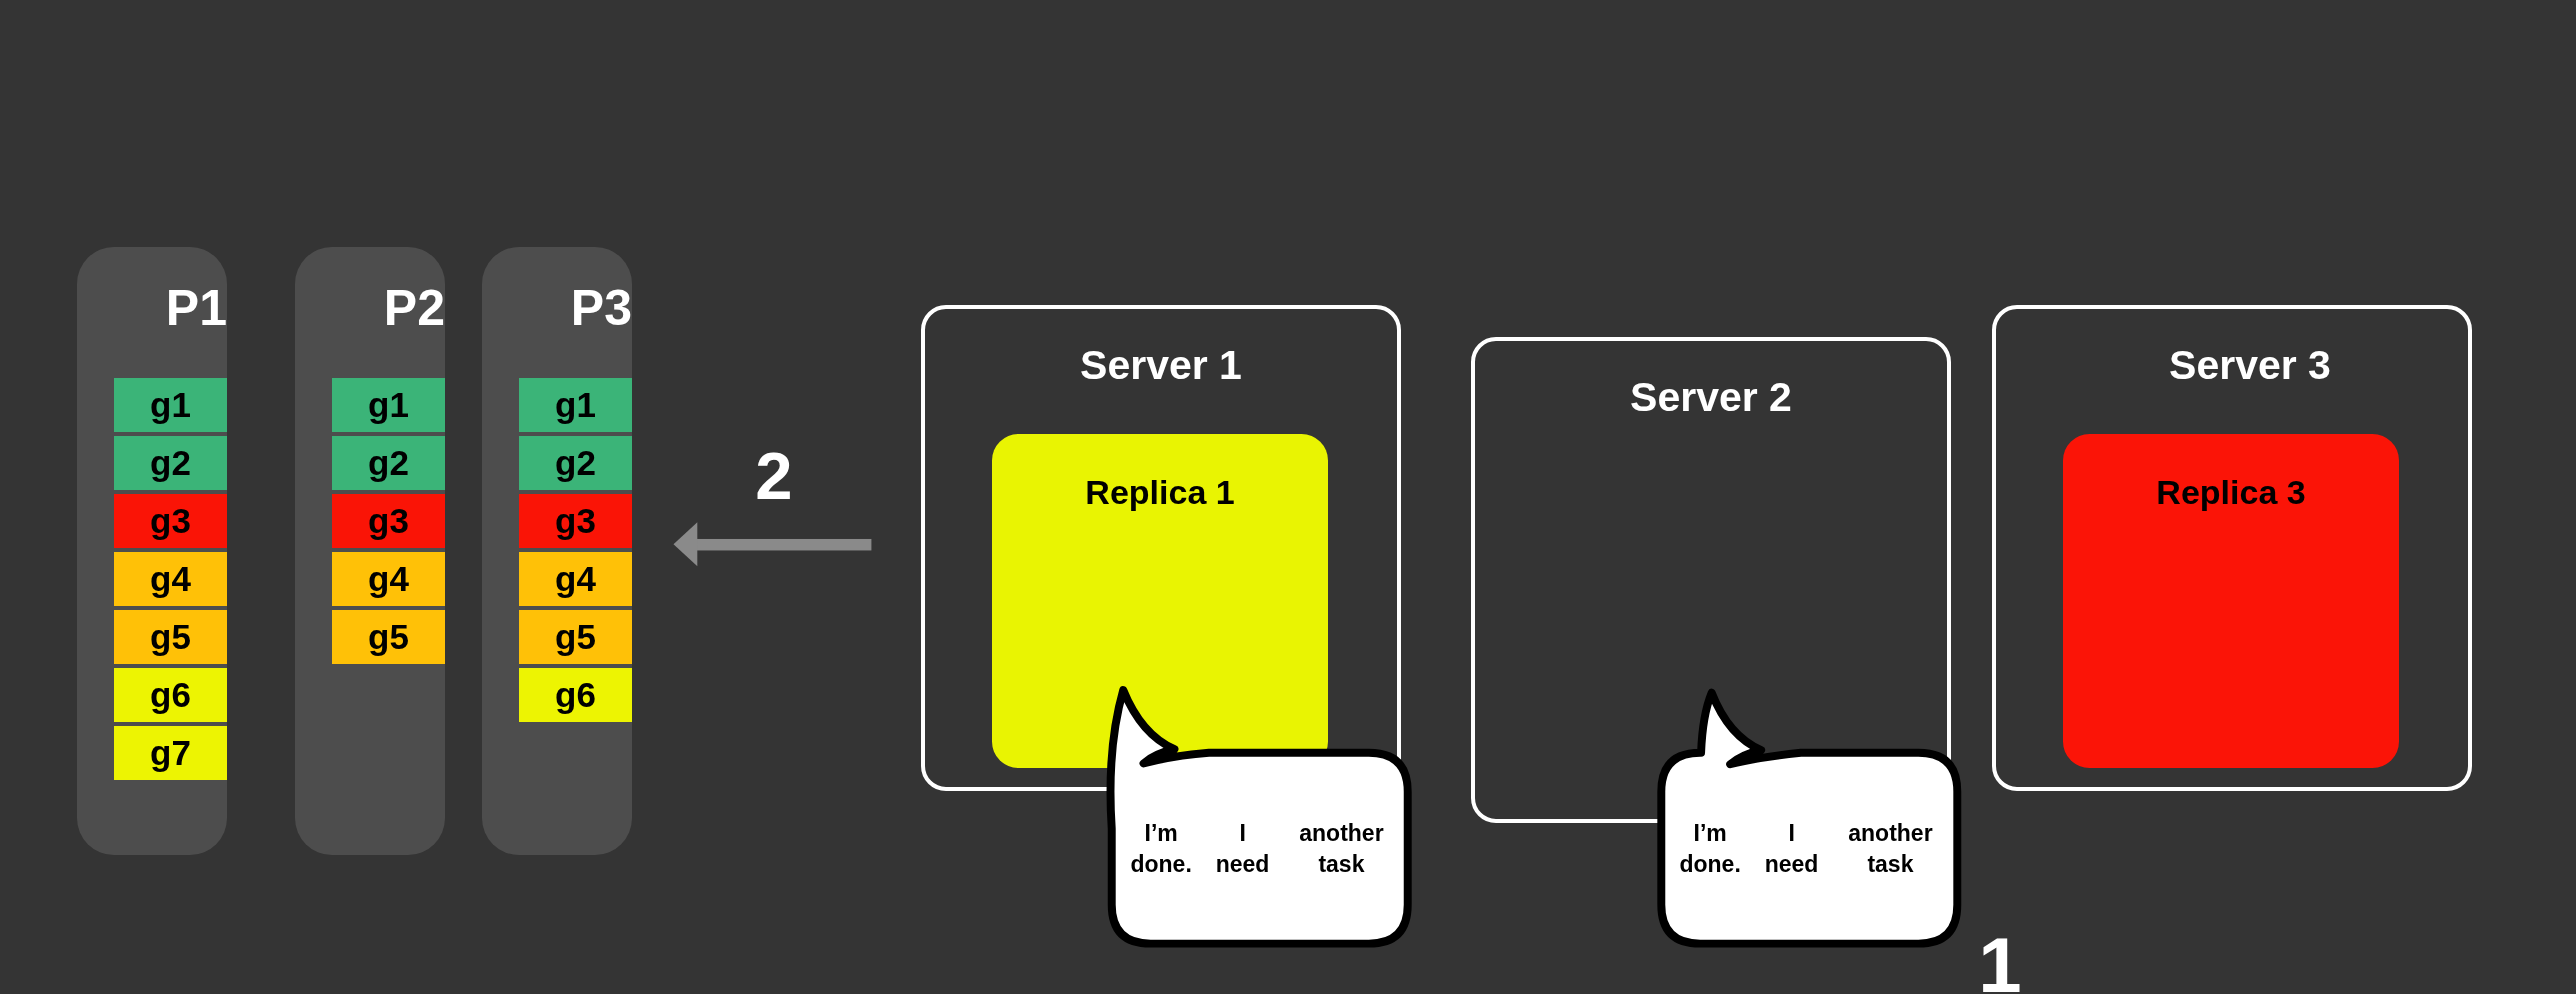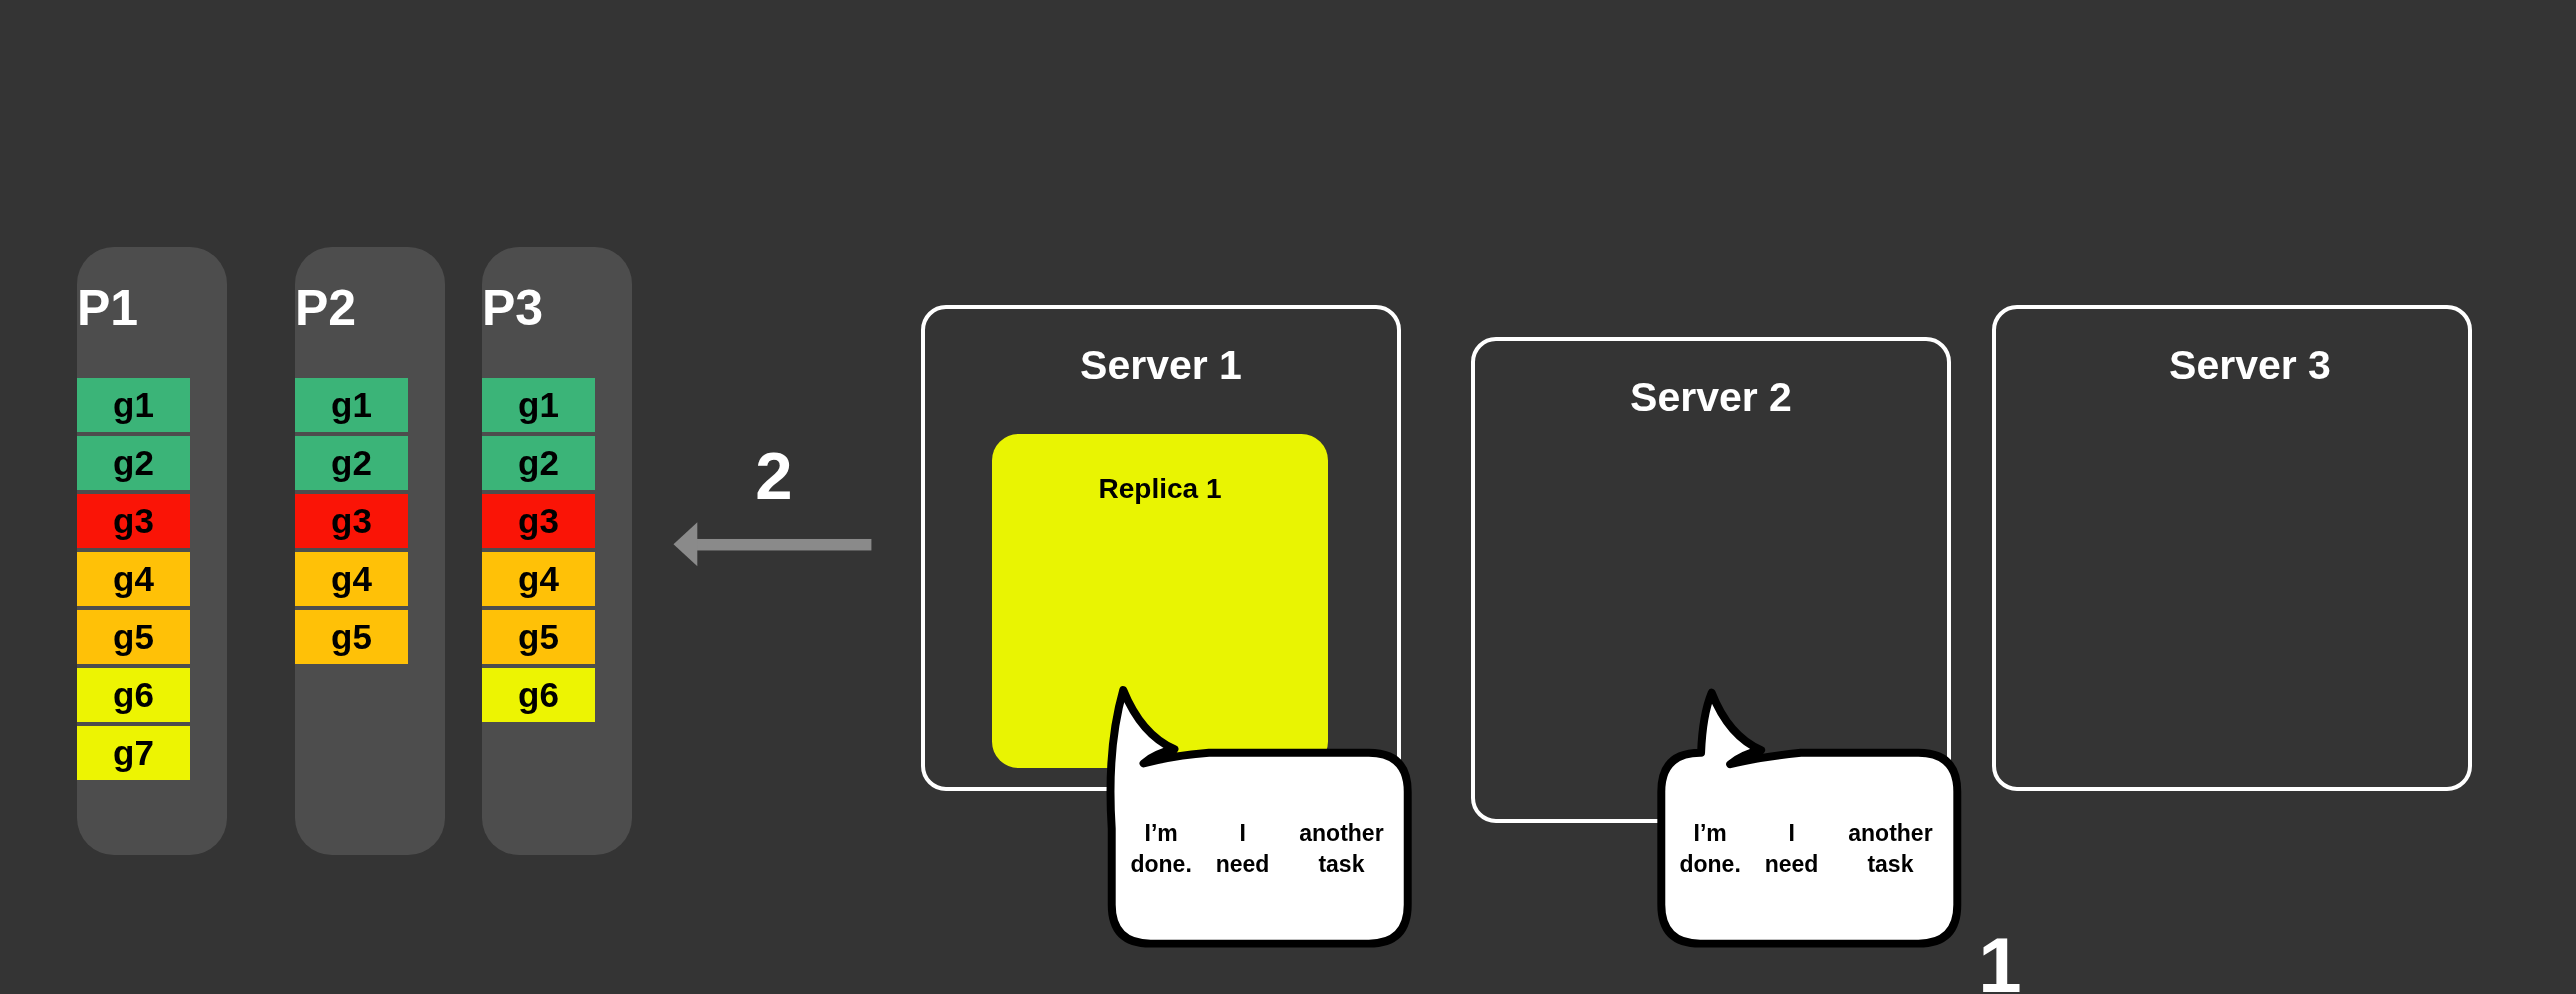--- a/index.html
+++ b/index.html
@@ -10,21 +10,21 @@
     font-family:"Liberation Sans","DejaVu Sans",sans-serif;
     background:#343434;
   }
   
   .partition{
     position:absolute;
     top:247px;
     width:150px;height:608px;
     background:#4D4D4D;
     border-radius:37px;
-    display:flex;flex-direction:column;align-items:flex-start;
+    display:flex;flex-direction:column;align-items:flex-end;
   }
   .partition-title{
     margin-top:30px;
     height:62px;line-height:62px;
     font-size:50px;font-weight:700;color:#FFFFFF;
     text-align:center;
   }
   .cells{
     margin-top:39px;
     display:flex;flex-direction:column;gap:4px;align-items:center;
@@ -52,21 +52,21 @@
   }
   .replica{
     position:absolute;
     left:67px;top:125px;
     width:336px;height:334px;
     border-radius:26.5px;
   }
   .replica-title{
     padding-top:39px;
     text-align:center;
-    font-size:28px;font-weight:700;color:#000000;
+    font-size:34px;font-weight:700;color:#000000;
   }
   
   .overlay{
     position:absolute;left:0;top:0;z-index:20;
     pointer-events:none;
   }
   .bubble-text{
     position:absolute;
     z-index:21;
     width:296px;height:191px;
@@ -133,20 +133,23 @@
       <div class="replica-title">Replica 1</div>
     </div>
   </div>
 
   <div class="server" style="left:1471px;margin-top:32px;">
     <div class="server-title">Server 2</div>
   </div>
 
   <div class="server" style="left:1992px;padding-left:36px;">
     <div class="server-title">Server 3</div>
+    <div class="replica" style="background: rgb(251, 20, 7);">
+      <div class="replica-title">Replica 3</div>
+    </div>
   </div>
 
   <svg class="overlay" width="2576" height="994" viewBox="0 0 2915 1125">
 
     <g fill="#8A8A8A">
       <rect x="784" y="610" width="202" height="13"></rect>
       <polygon points="762,616 789,591 789,641"></polygon>
     </g>
 
     <path d="M 1368 852

